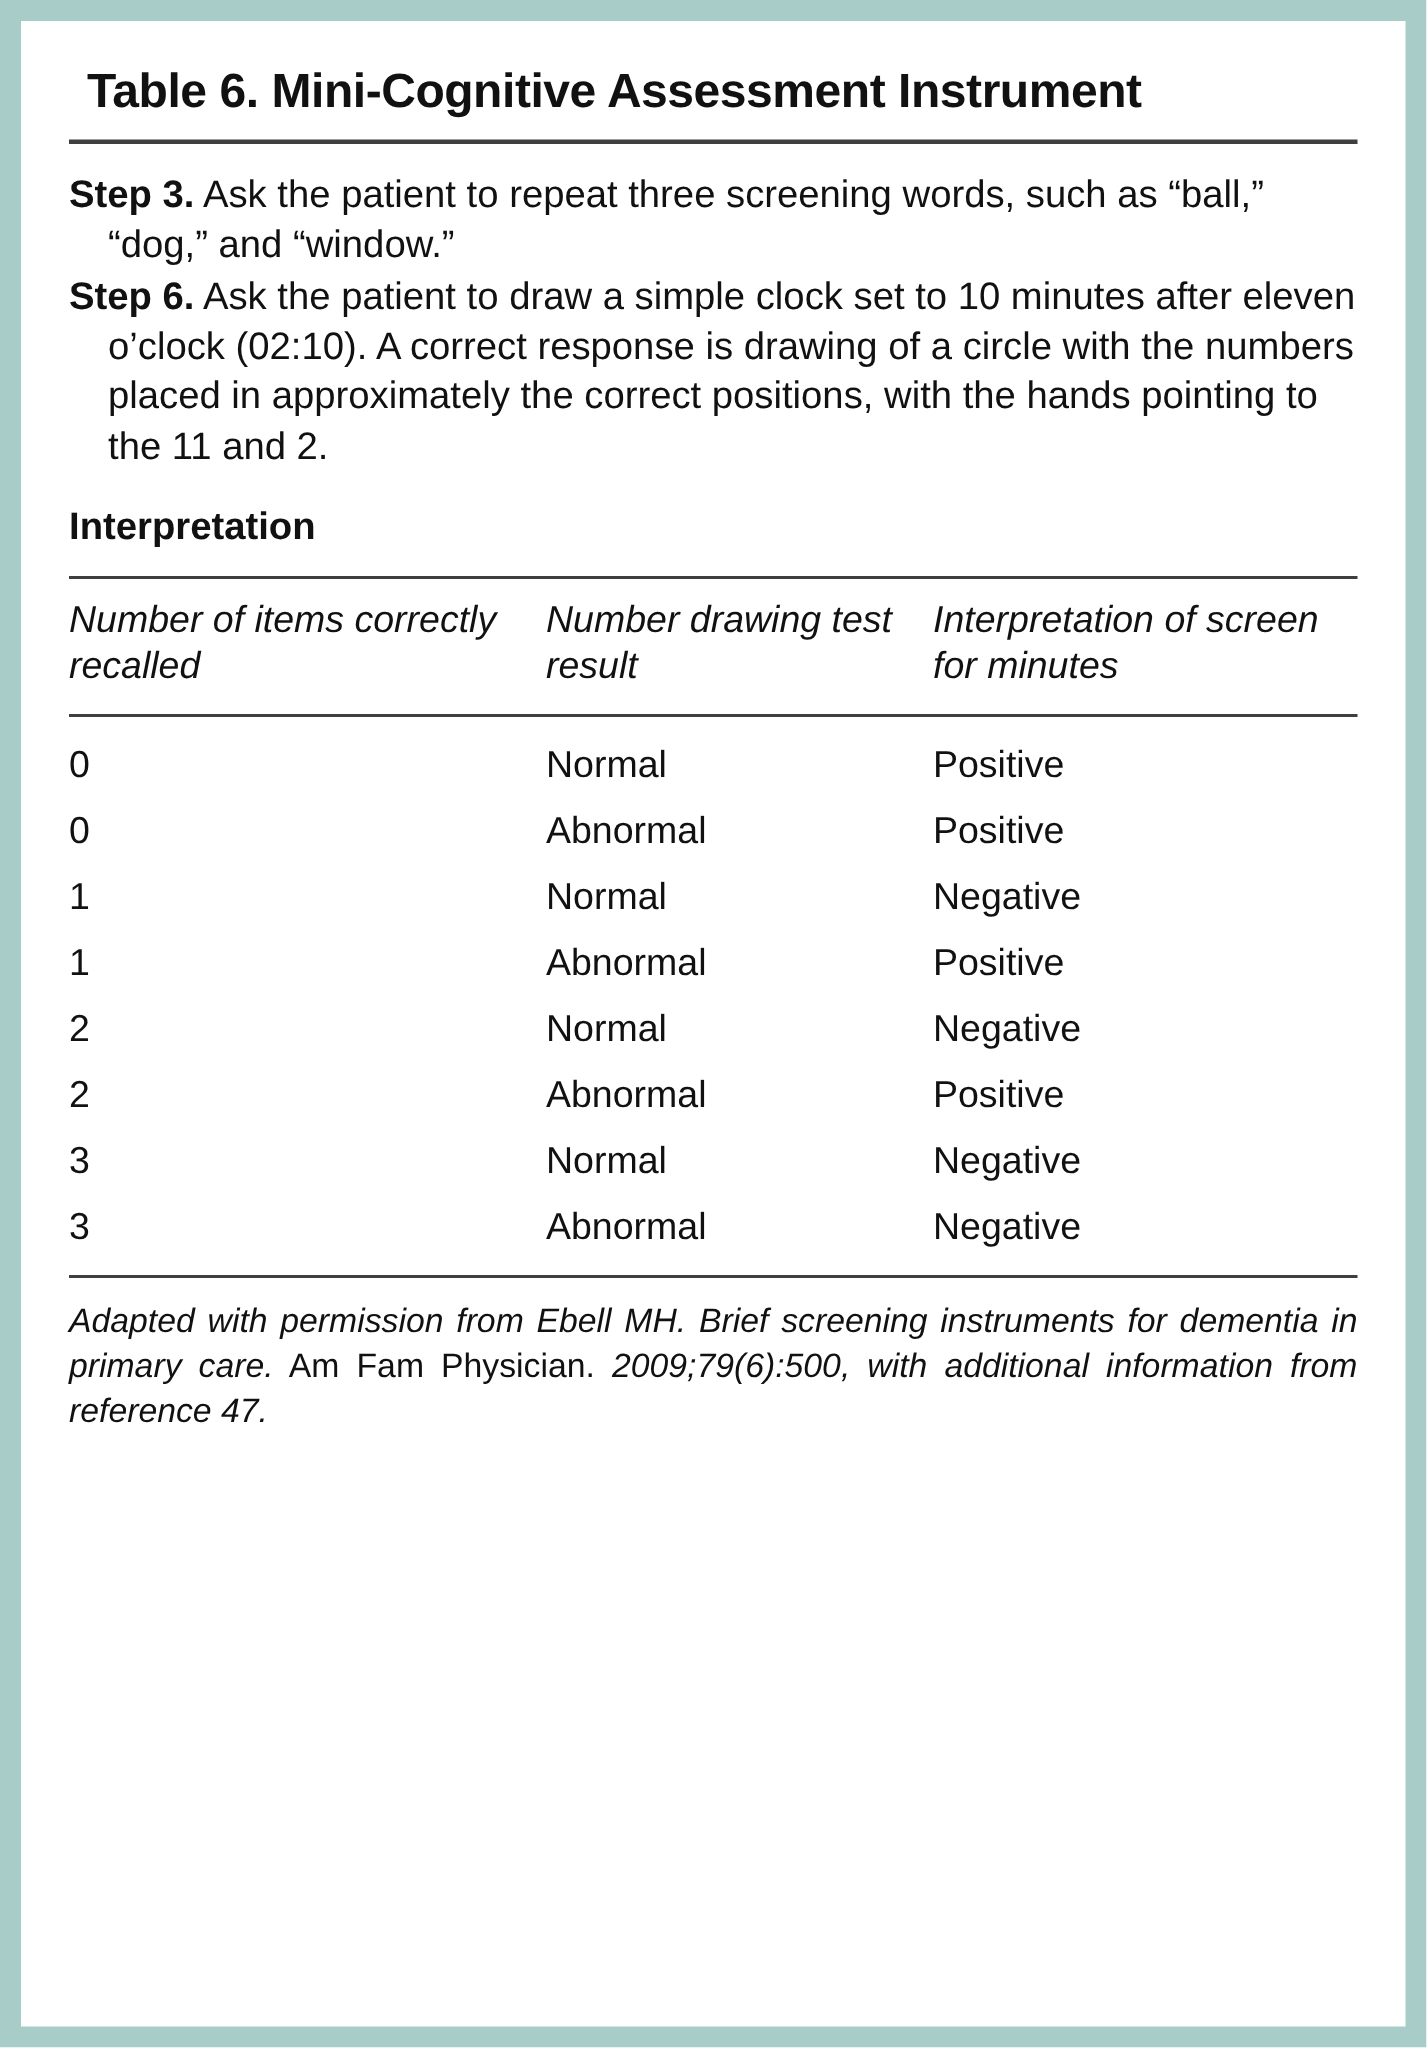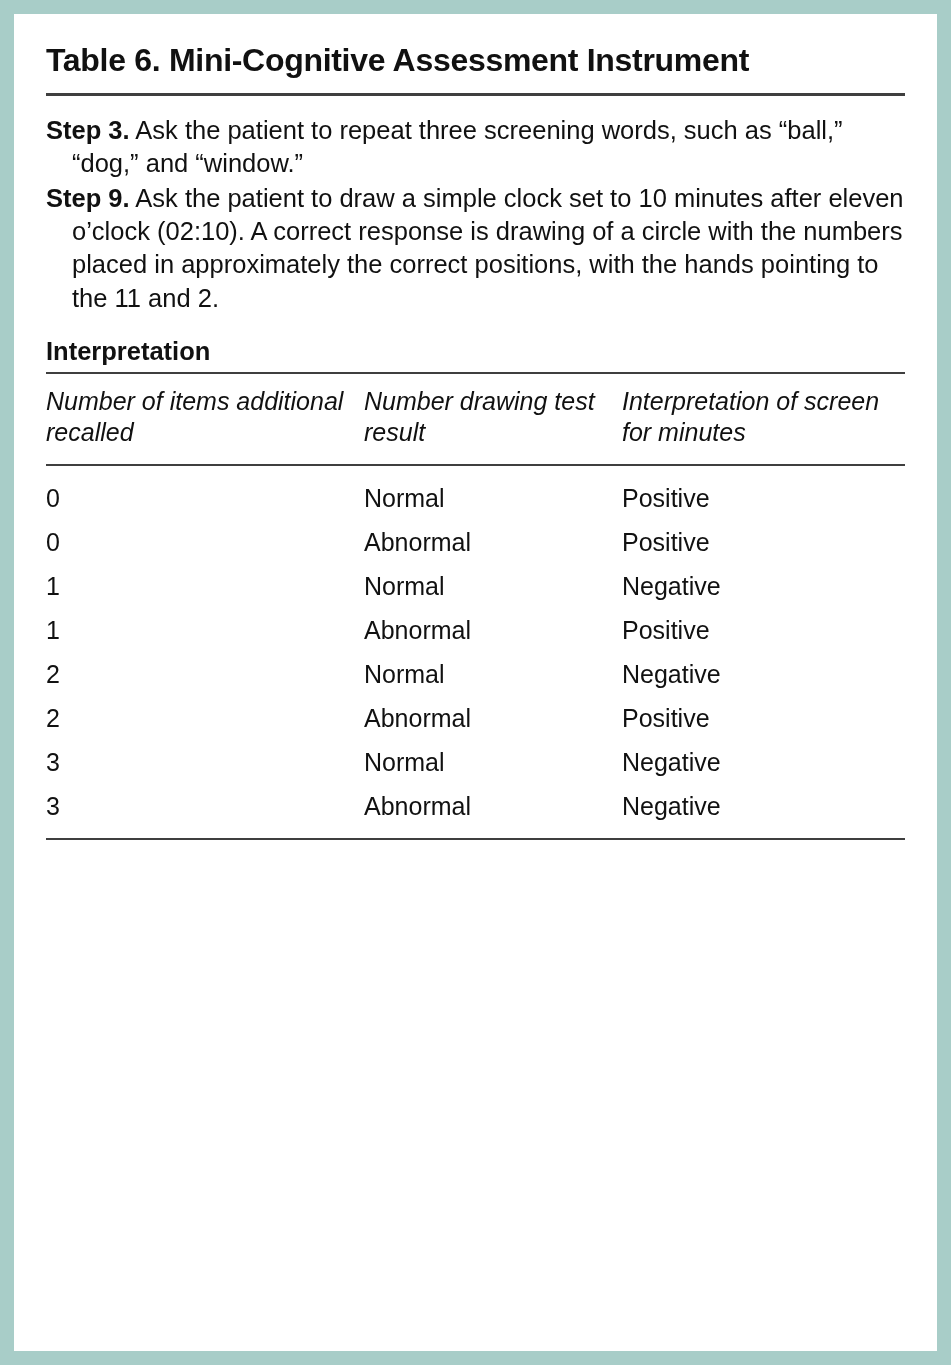--- a/index.html
+++ b/index.html
@@ -27,21 +27,21 @@
     box-sizing: border-box;
     padding: 22px 32px 0 32px;
     height: 100%;
   }
   .title {
     font-size: 32px;
     font-weight: bold;
     letter-spacing: -0.3px;
     line-height: 1.15;
     color: #111111;
-    margin: 6px 0 14px 0;
+    margin: 6px 0 14px 12px;
   }
   .rule-heavy {
     border-top: 3px solid #3f3f3f;
     margin: 0 0 18px 0;
   }
   .rule-mid {
     border-top: 2px solid #3f3f3f;
     margin: 6px 0 10px 0;
   }
   .rule-light {
@@ -58,21 +58,21 @@
     padding-left: 26px;
     text-indent: -26px;
   }
   .step .lbl {
     font-weight: bold;
   }
   .interp-heading {
     font-size: 25.5px;
     font-weight: bold;
     margin-top: 22px;
-    margin-bottom: 6px;
+    margin-bottom: 18px;
     color: #111111;
   }
   table.data {
     width: 100%;
     border-collapse: collapse;
     font-size: 25px;
     color: #111111;
   }
   table.data th {
     font-style: italic;
@@ -111,37 +111,37 @@
 
     <div class="title">Table 6. Mini-Cognitive Assessment Instrument</div>
 
     <div class="rule-heavy"></div>
 
     <div class="steps">
       <div class="step">
         <span class="lbl">Step 3.</span><span> Ask the patient to repeat three screening words, such as “ball,” “dog,” and “window.”</span>
       </div>
       <div class="step">
-        <span class="lbl">Step 9.</span><span> Ask the patient to draw a simple clock set to 10 minutes after eleven o’clock (02:10). A correct response is drawing of a circle with the numbers placed in approximately the correct positions, with the hands pointing to the 11 and 2.</span>
+        <span class="lbl">Step 6.</span><span> Ask the patient to draw a simple clock set to 10 minutes after eleven o’clock (02:10). A correct response is drawing of a circle with the numbers placed in approximately the correct positions, with the hands pointing to the 11 and 2.</span>
       </div>
     </div>
 
     <div class="interp-heading">Interpretation</div>
 
     <div class="rule-mid"></div>
 
     <table class="data">
       <colgroup>
         <col class="c1">
         <col class="c2">
         <col class="c3">
       </colgroup>
       <thead>
         <tr>
-          <th>Number of items additional recalled</th>
+          <th>Number of items correctly recalled</th>
           <th>Number drawing test result</th>
           <th>Interpretation of screen for minutes</th>
         </tr>
       </thead>
     </table>
 
     <div class="rule-mid"></div>
 
     <table class="data">
       <colgroup>
@@ -188,15 +188,18 @@
         <tr>
           <td>3</td>
           <td>Abnormal</td>
           <td>Negative</td>
         </tr>
       </tbody>
     </table>
 
     <div class="rule-light"></div>
 
+    <div class="footnote">
+      <span>Adapted with permission from Ebell MH. Brief screening instruments for dementia in primary care.</span><span class="roman"> Am Fam Physician. </span><span>2009;79(6):500, with additional information from reference 47.</span>
+    </div>
 
   </div>
 </div>
 
 </body></html>

